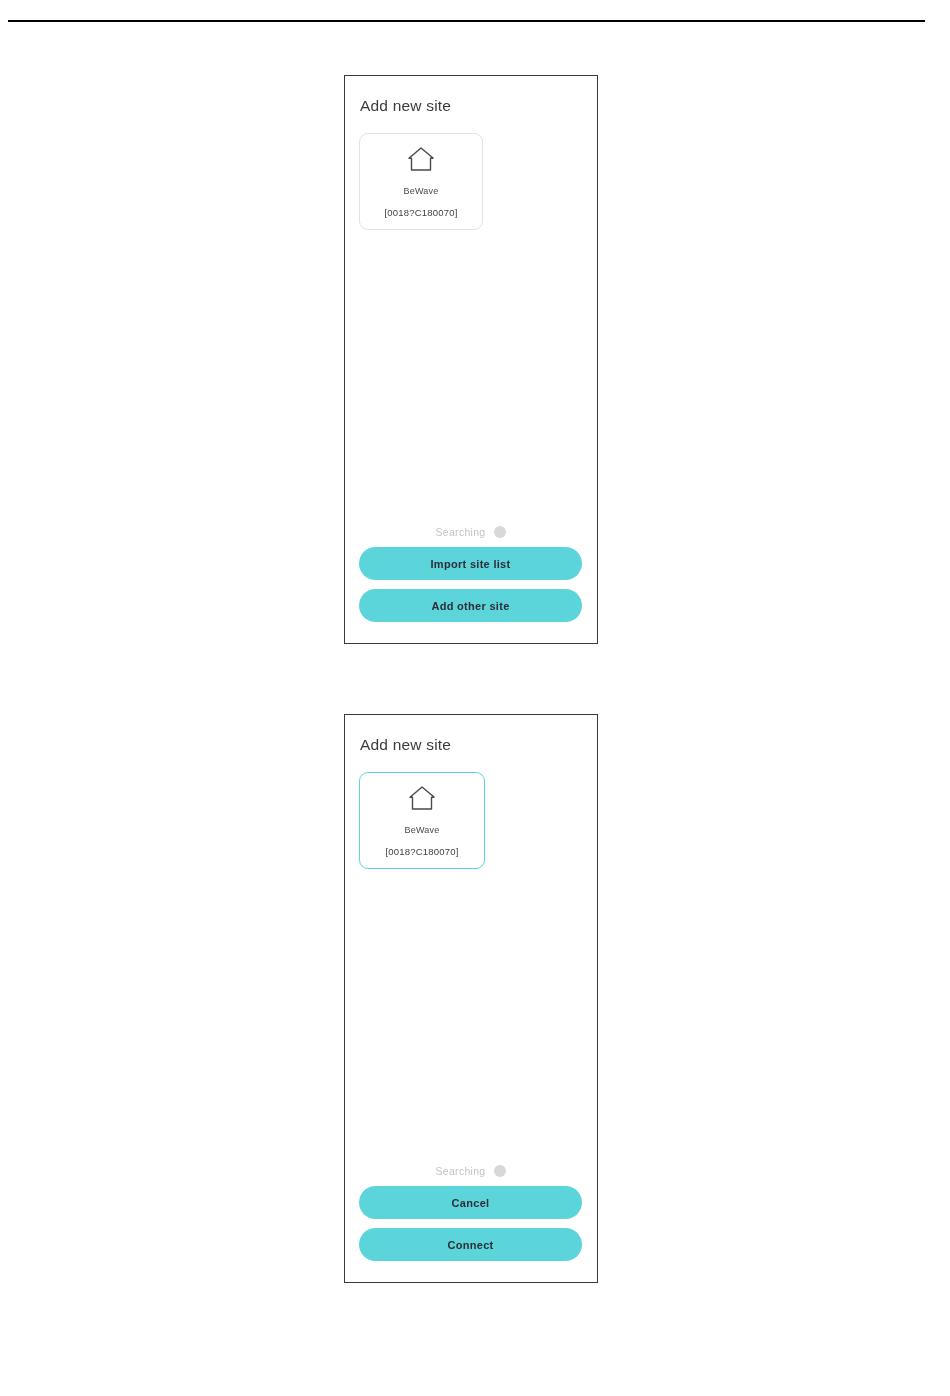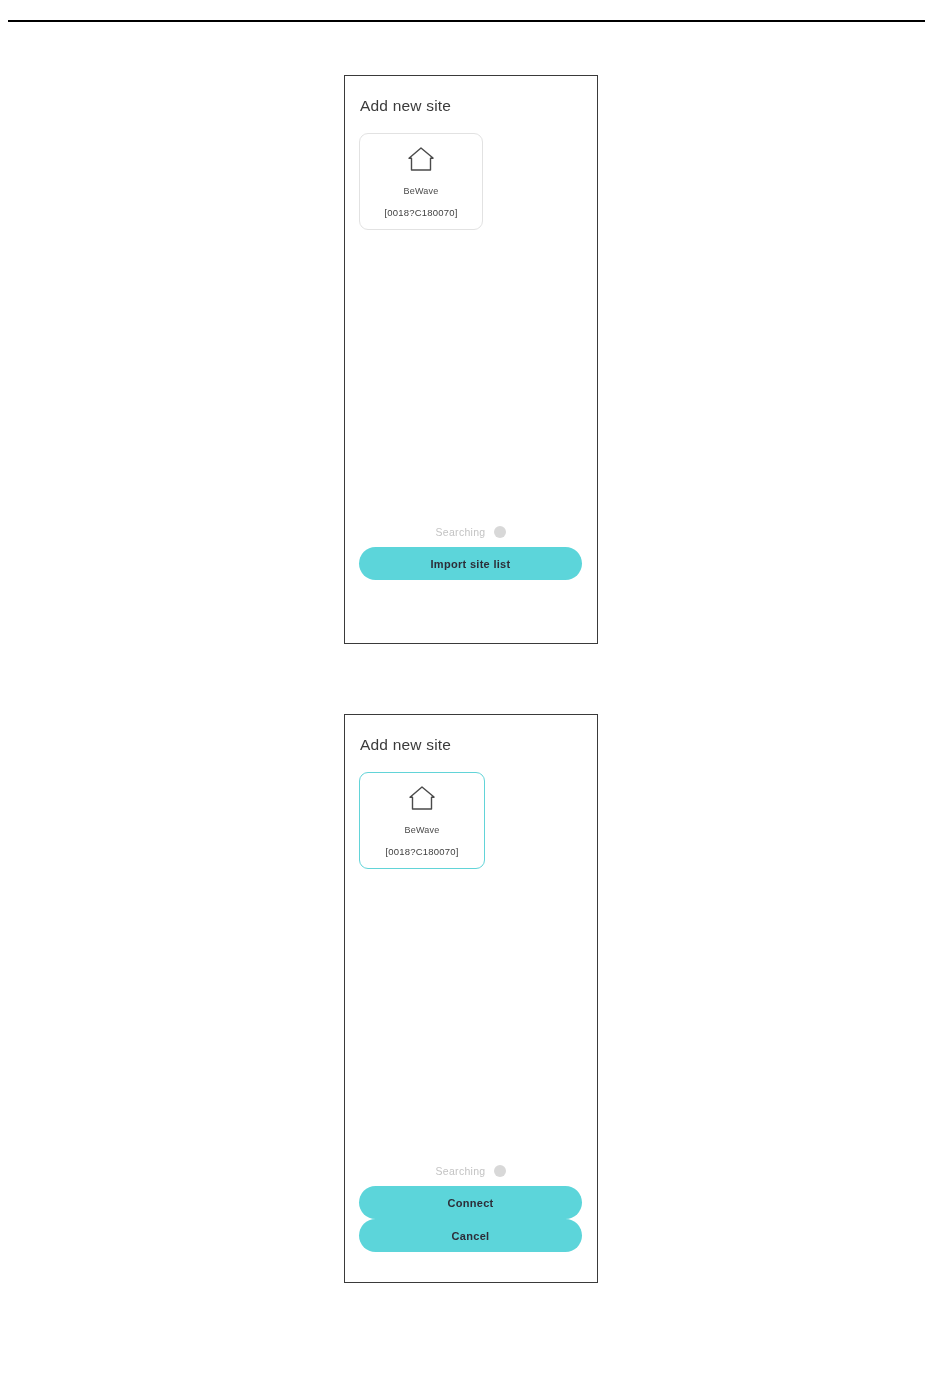--- a/index.html
+++ b/index.html
@@ -135,20 +135,21 @@
   }
 
   
   .actions {
     position: absolute;
     left: 14px;
     right: 15px;
     top: 471px;
     display: flex;
     flex-direction: column;
+    gap: 9px;
   }
   .btn {
     height: 33px;
     border: none;
     border-radius: 17px;
     background: #5cd5da;
     color: #2d2d38;
     font-family: "Liberation Sans", sans-serif;
     font-size: 11px;
     font-weight: bold;
@@ -182,20 +183,21 @@
       </div>
     </div>
 
     <div class="searching-row">
       <span class="searching-label">Searching</span>
       <span class="spinner"></span>
     </div>
 
     <div class="actions">
       <button class="btn">Import site list</button>
+      <button class="btn">Add other site</button>
     </div>
 
   </div>
 </div>
 
 <div class="panel panel-2">
   <div class="panel-inner">
 
     <div class="panel-title">Add new site</div>
 
@@ -210,18 +212,18 @@
         <span class="device-id">[0018?C180070]</span>
       </div>
     </div>
 
     <div class="searching-row">
       <span class="searching-label">Searching</span>
       <span class="spinner"></span>
     </div>
 
     <div class="actions">
+      <button class="btn">Cancel</button>
       <button class="btn">Connect</button>
-      <button class="btn">Cancel</button>
     </div>
 
   </div>
 </div>
 
 </body></html>

